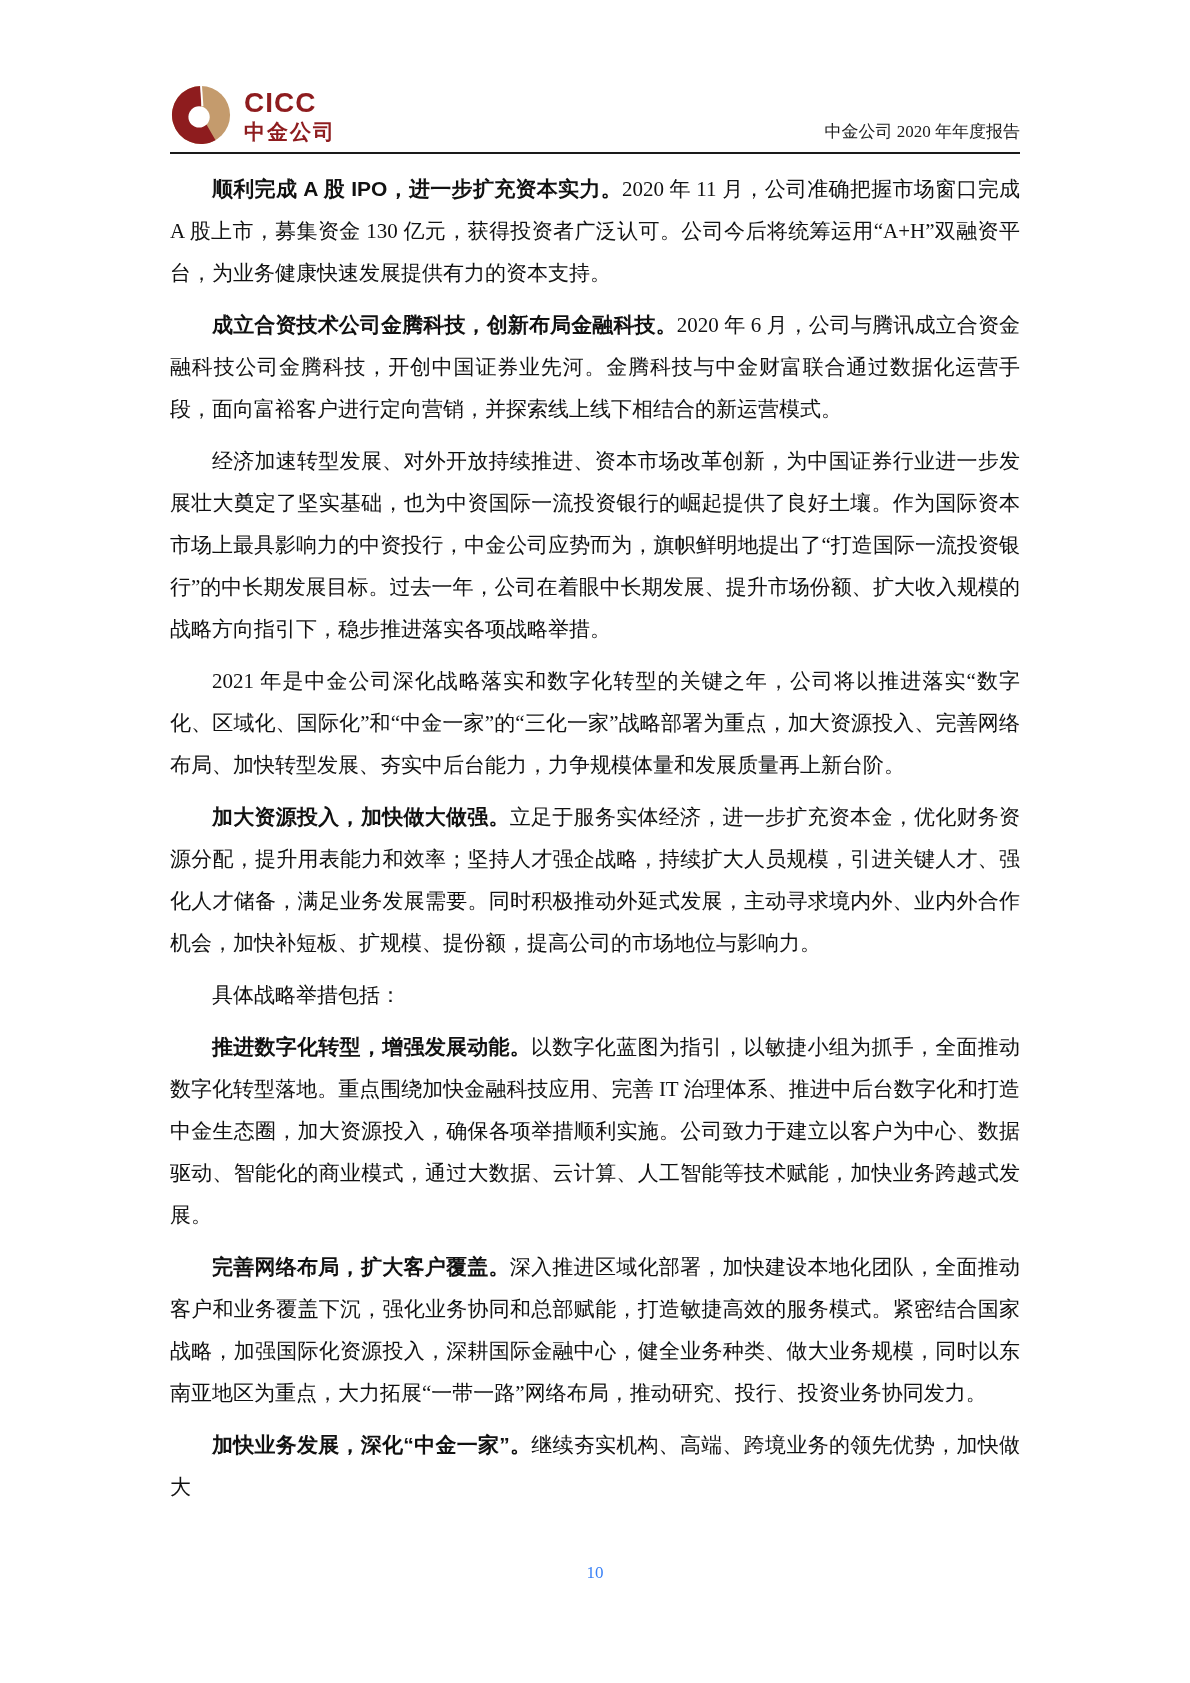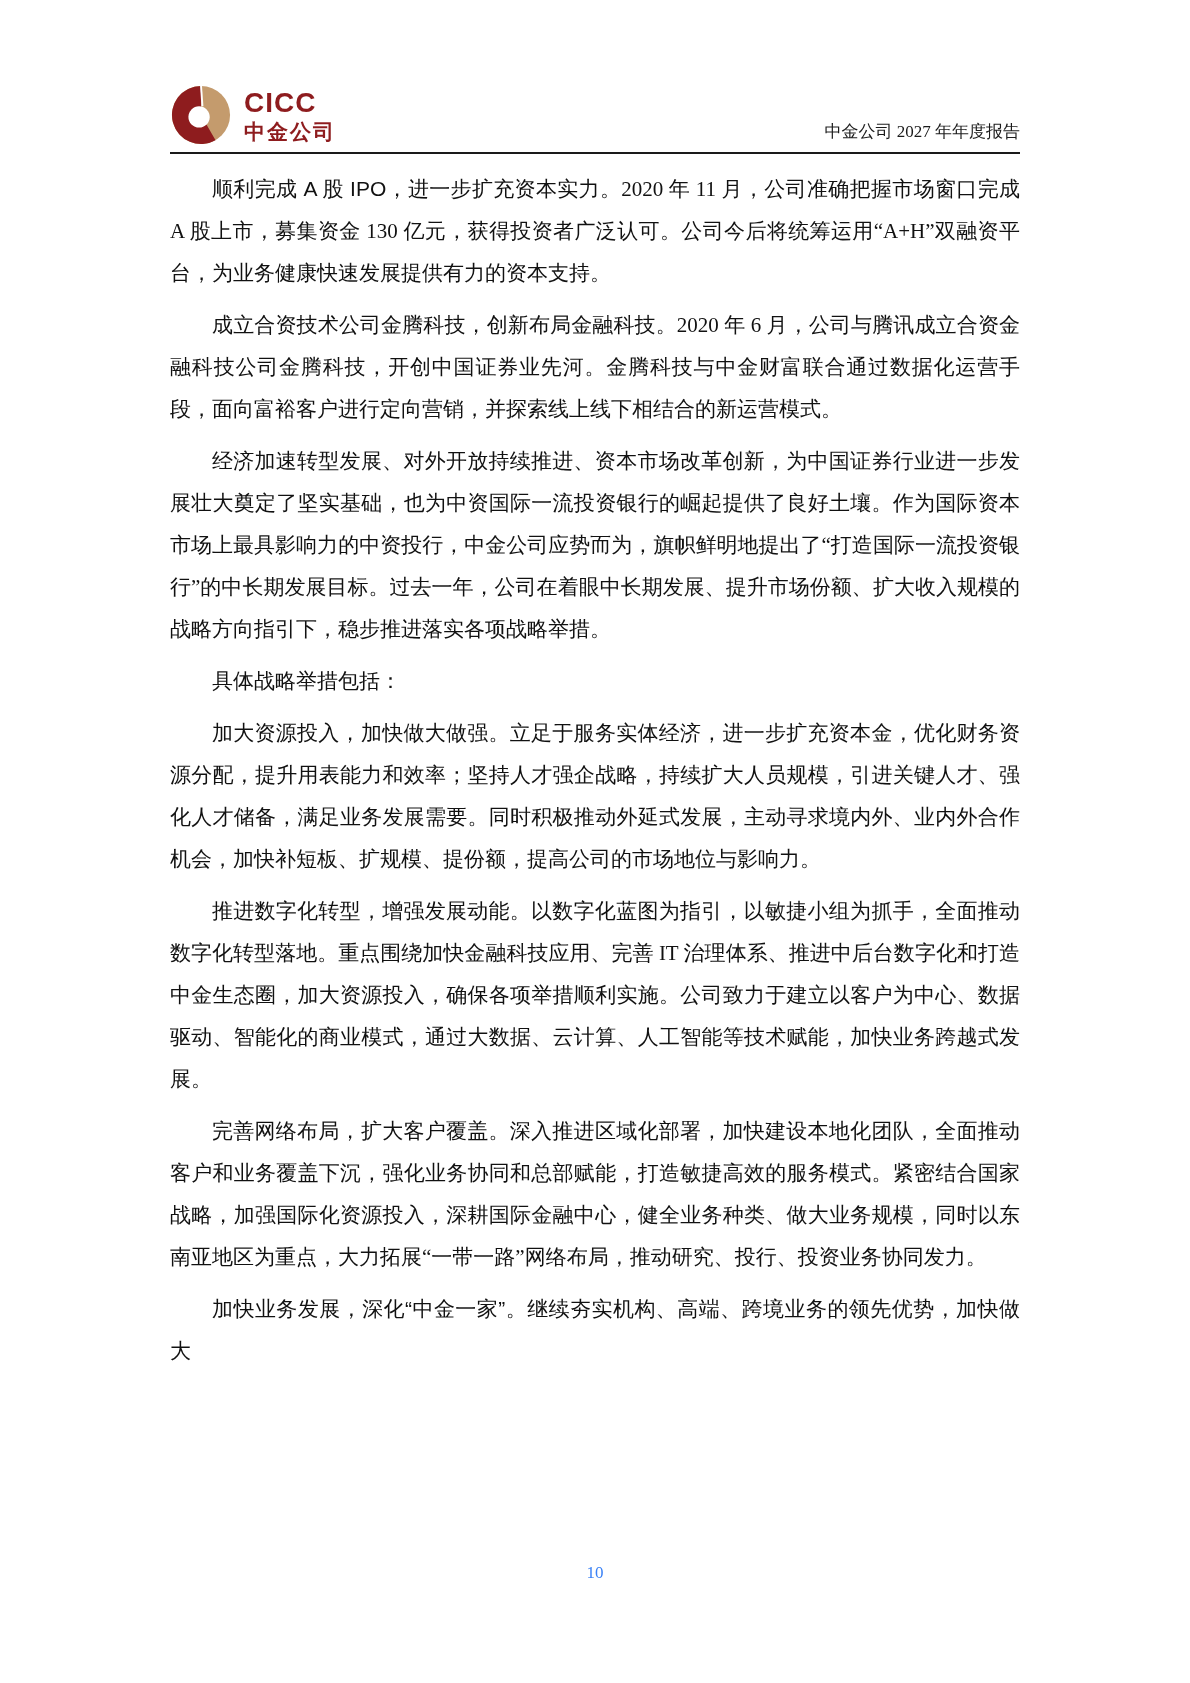--- a/index.html
+++ b/index.html
@@ -44,21 +44,21 @@
   .doc p {
     font-size: 21px;
     line-height: 42px;
     text-align: justify;
     text-indent: 2em;
     margin: 0 0 10px 0;
     word-break: break-all;
   }
   .doc p.first { margin-top: 14px; }
   .lead {
-    font-weight: 400;
+    font-weight: 700;
     font-family: "Liberation Sans", sans-serif;
   }
   .section-heading {
     font-family: "Liberation Sans", sans-serif;
     font-weight: 700;
     font-size: 23px;
     margin: 48px 0 26px 0;
     text-indent: 0;
     color: #111111;
   }
@@ -82,37 +82,38 @@
         <circle cx="32" cy="32" r="30" fill="#C49B6D"></circle>
         <path d="M32 32 L32 2 A30 30 0 1 0 47 58 Z" fill="#8E1C1E"></path>
         <circle cx="30" cy="34" r="11" fill="#ffffff"></circle>
         <line x1="32" y1="2" x2="33.5" y2="23" stroke="#ffffff" stroke-width="2"></line>
       </svg>
       <div class="logo-text">
         <div class="logo-en">CICC</div>
         <div class="logo-cn">中金公司</div>
       </div>
     </div>
-    <div class="report-title">中金公司 2027 年年度报告</div>
+    <div class="report-title">中金公司 2020 年年度报告</div>
   </header>
 
   <main class="doc">
 
     <p class="first"><span class="lead">顺利完成 A 股 IPO，进一步扩充资本实力。</span><span>2020 年 11 月，公司准确把握市场窗口完成 A 股上市，募集资金 130 亿元，获得投资者广泛认可。公司今后将统筹运用“A+H”双融资平台，为业务健康快速发展提供有力的资本支持。</span></p>
 
     <p><span class="lead">成立合资技术公司金腾科技，创新布局金融科技。</span><span>2020 年 6 月，公司与腾讯成立合资金融科技公司金腾科技，开创中国证券业先河。金腾科技与中金财富联合通过数据化运营手段，面向富裕客户进行定向营销，并探索线上线下相结合的新运营模式。</span></p>
 
 
 
     <p>经济加速转型发展、对外开放持续推进、资本市场改革创新，为中国证券行业进一步发展壮大奠定了坚实基础，也为中资国际一流投资银行的崛起提供了良好土壤。作为国际资本市场上最具影响力的中资投行，中金公司应势而为，旗帜鲜明地提出了“打造国际一流投资银行”的中长期发展目标。过去一年，公司在着眼中长期发展、提升市场份额、扩大收入规模的战略方向指引下，稳步推进落实各项战略举措。</p>
 
+    <p>2021 年是中金公司深化战略落实和数字化转型的关键之年，公司将以推进落实“数字化、区域化、国际化”和“中金一家”的“三化一家”战略部署为重点，加大资源投入、完善网络布局、加快转型发展、夯实中后台能力，力争规模体量和发展质量再上新台阶。</p>
+
+    <p><span class="lead">加大资源投入，加快做大做强。</span><span>立足于服务实体经济，进一步扩充资本金，优化财务资源分配，提升用表能力和效率；坚持人才强企战略，持续扩大人员规模，引进关键人才、强化人才储备，满足业务发展需要。同时积极推动外延式发展，主动寻求境内外、业内外合作机会，加快补短板、扩规模、提份额，提高公司的市场地位与影响力。</span></p>
 
     <p>具体战略举措包括：</p>
-
-    <p><span class="lead">加大资源投入，加快做大做强。</span><span>立足于服务实体经济，进一步扩充资本金，优化财务资源分配，提升用表能力和效率；坚持人才强企战略，持续扩大人员规模，引进关键人才、强化人才储备，满足业务发展需要。同时积极推动外延式发展，主动寻求境内外、业内外合作机会，加快补短板、扩规模、提份额，提高公司的市场地位与影响力。</span></p>
 
     <p><span class="lead">推进数字化转型，增强发展动能。</span><span>以数字化蓝图为指引，以敏捷小组为抓手，全面推动数字化转型落地。重点围绕加快金融科技应用、完善 IT 治理体系、推进中后台数字化和打造中金生态圈，加大资源投入，确保各项举措顺利实施。公司致力于建立以客户为中心、数据驱动、智能化的商业模式，通过大数据、云计算、人工智能等技术赋能，加快业务跨越式发展。</span></p>
 
     <p><span class="lead">完善网络布局，扩大客户覆盖。</span><span>深入推进区域化部署，加快建设本地化团队，全面推动客户和业务覆盖下沉，强化业务协同和总部赋能，打造敏捷高效的服务模式。紧密结合国家战略，加强国际化资源投入，深耕国际金融中心，健全业务种类、做大业务规模，同时以东南亚地区为重点，大力拓展“一带一路”网络布局，推动研究、投行、投资业务协同发力。</span></p>
 
     <p><span class="lead">加快业务发展，深化“中金一家”。</span><span>继续夯实机构、高端、跨境业务的领先优势，加快做大</span></p>
 
   </main>
 
   <footer class="page-footer">

